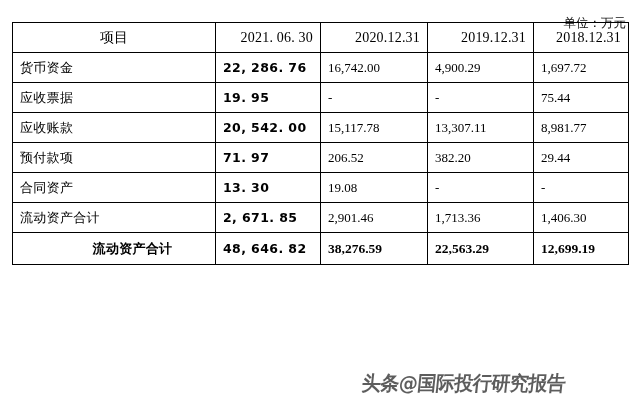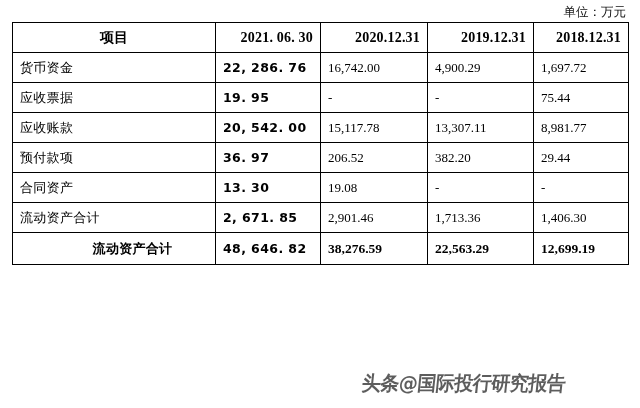--- a/index.html
+++ b/index.html
@@ -14,21 +14,21 @@
     position: relative;
     overflow: hidden;
     font-family: "Liberation Serif", "DejaVu Serif", serif;
     color: #000000;
     -webkit-font-smoothing: antialiased;
   }
 
   
   .unit-bar {
     position: absolute;
-    top: 1px;
+    top: 12px;
     left: 0;
     width: 628px;
     height: 22px;
     display: flex;
     align-items: center;
     justify-content: flex-end;
     box-sizing: border-box;
     padding-right: 2px;
   }
   .unit-label {
@@ -66,21 +66,21 @@
     line-height: 29px;
     font-size: 13px;
     vertical-align: middle;
     overflow: hidden;
     white-space: nowrap;
   }
 
   
   thead th {
     text-align: center;
-    font-weight: bold;
+    font-weight: normal;
     height: 31px;
     line-height: 31px;
     border-bottom: 1.6px solid #000;
   }
   thead th.h-item {
     font-family: "DejaVu Serif", "Liberation Serif", serif;
     font-size: 14px;
   }
   thead th.h-per {
     font-family: "Liberation Serif", "DejaVu Serif", serif;
@@ -193,21 +193,21 @@
         </tr>
         <tr class="data">
           <td class="lbl">应收账款</td>
           <td class="num p1">20, 542. 00</td>
           <td class="num p2">15,117.78</td>
           <td class="num p3">13,307.11</td>
           <td class="num p4">8,981.77</td>
         </tr>
         <tr class="data">
           <td class="lbl">预付款项</td>
-          <td class="num p1">36. 97</td>
+          <td class="num p1">71. 97</td>
           <td class="num p2">206.52</td>
           <td class="num p3">382.20</td>
           <td class="num p4">29.44</td>
         </tr>
         <tr class="data">
           <td class="lbl">合同资产</td>
           <td class="num p1">13. 30</td>
           <td class="num p2">19.08</td>
           <td class="num p3">-</td>
           <td class="num p4">-</td>

